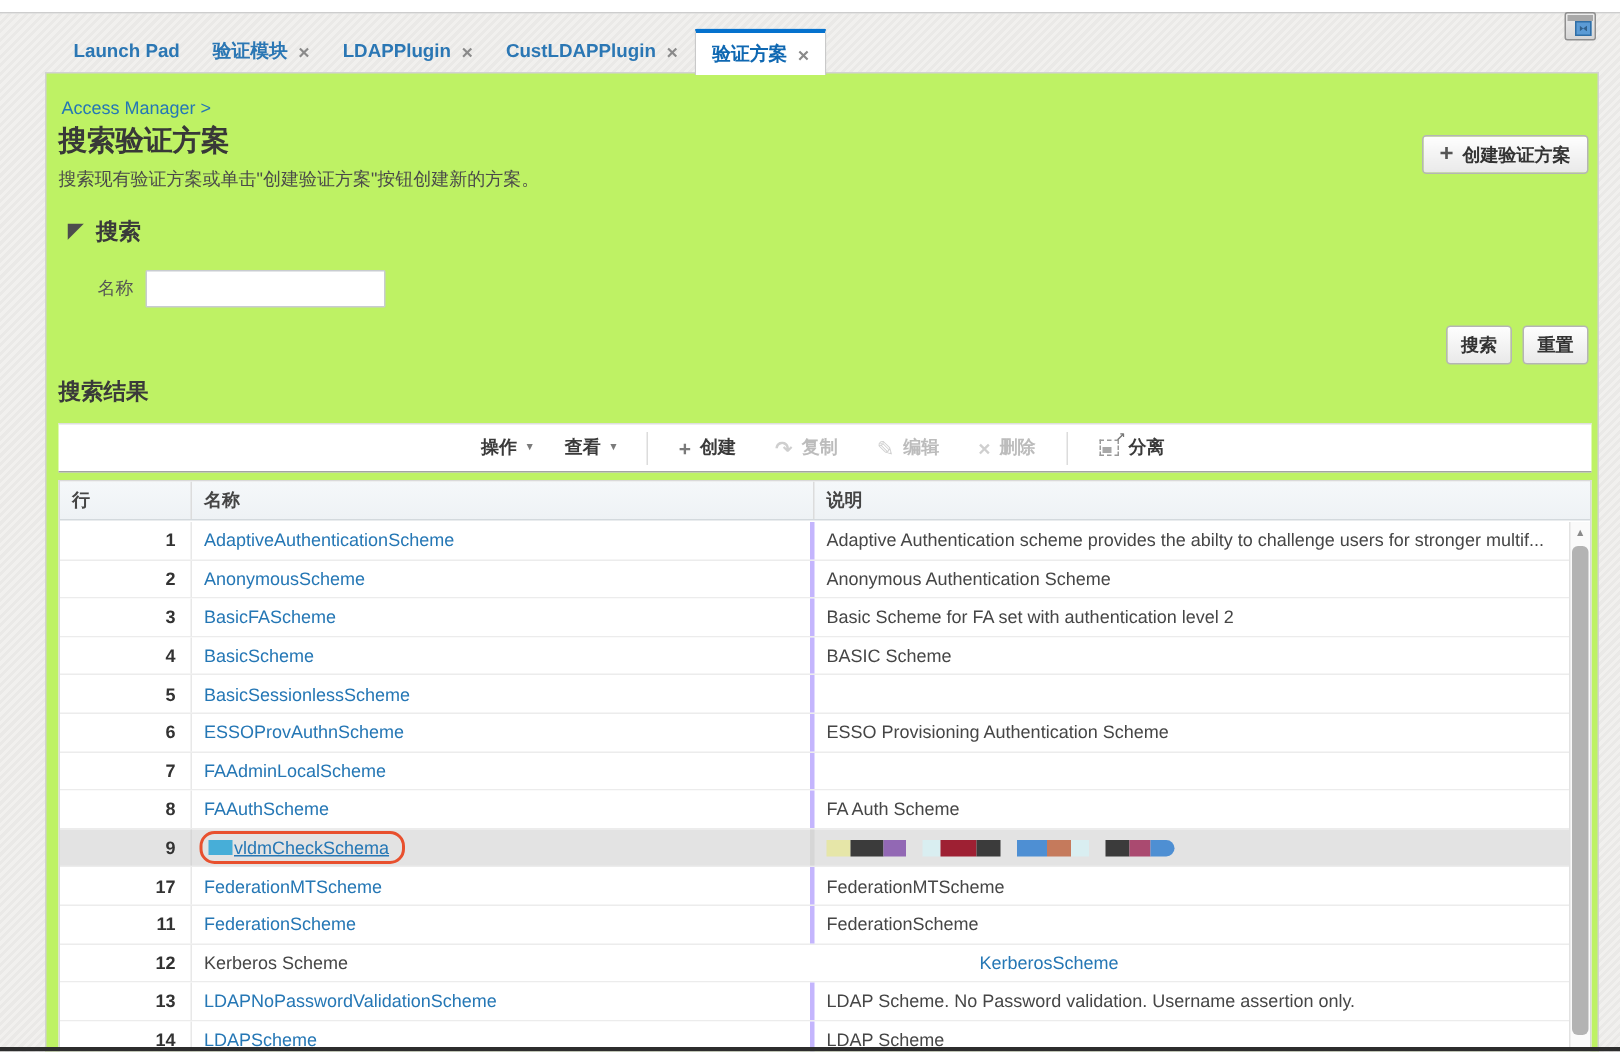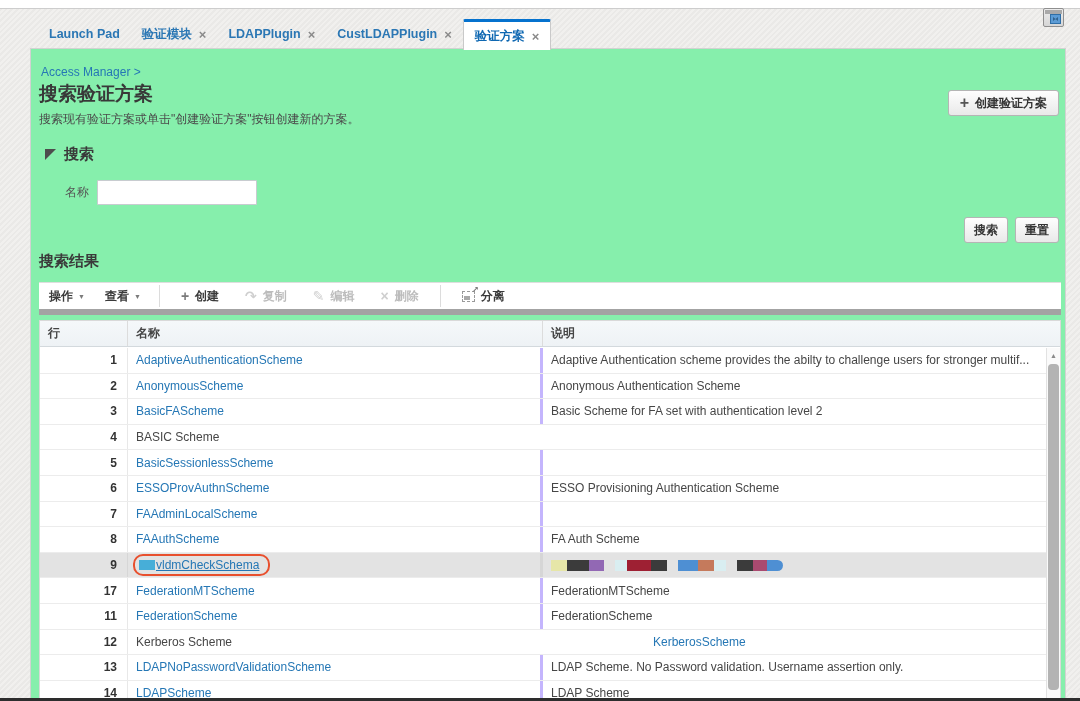--- a/index.html
+++ b/index.html
@@ -20,21 +20,21 @@
   .winicon .blue::after { content:""; position:absolute; inset:2px; background:#31618c; clip-path:polygon(0 0,100% 100%,100% 0,0 100%); }
 
   
   .tabbar { position:absolute; left:38px; top:19px; height:30px; display:flex; align-items:stretch; z-index:3; }
   .tab { display:flex; align-items:center; gap:7px; padding:0 11px; color:#2b77b4; font-size:12.5px; cursor:default;font-weight:bold; }
   .tab .x { color:#8a8a8a; font-size:13px; line-height:1; }
   .tab.active { background:#fff; border:1px solid #c9c9c9; border-bottom:none; border-top:3px solid var(--accent,#0572ce);
     font-weight:bold; color:#0f68b2; margin-bottom:-1px; border-radius:2px 2px 0 0; }
 
   
-  .panel { position:absolute; left:30px; right:14px; top:48px; bottom:0; background:#86efac;
+  .panel { position:absolute; left:30px; right:14px; top:48px; bottom:0; background:#bef264;
     border:1px solid #d2d2d2; border-bottom:none; z-index:2;padding-left:40px; }
 
   .breadcrumb { position:absolute; left:10px; top:16px; color:var(--link,#2577b5); }
   .pgtitle { position:absolute; left:8px; top:32px; font-size:19px; font-weight:bold; color:#383838; }
   .pgsub   { position:absolute; left:8px; top:62px; color:#4a4a4a; }
 
   .btn { display:inline-flex; align-items:center; justify-content:center; gap:6px;
     background:linear-gradient(#fefefe,#e9e9e9); border:1px solid #b5b5b5; border-radius:3px;
     font-weight:bold; color:#333; font-size:12px; padding:0 11px; height:26px; cursor:pointer; }
   .btn .plus { font-size:16px; font-weight:bold; color:#555; line-height:1; }
@@ -48,21 +48,21 @@
   .namerow label { color:#555; }
   .namerow input { width:160px; height:25px; border:1px solid #c8ccd0; border-radius:1px; padding:0 6px; font-size:12px; }
 
   .formbtns { position:absolute; right:6px; top:168px; display:flex; gap:7px; }
   .formbtns .btn { min-width:42px; padding:0 9px; }
 
   .res-title { position:absolute; left:8px; top:203px; font-size:15px; font-weight:bold; color:#3a3a3a; }
 
   
   .toolbar { position:absolute; left:8px; right:4px; top:233px; height:33px;
-    border-top:1px solid #dedede; border-bottom:6px solid #a3a3a3; display:flex; align-items:center; background:#fff; }
+    border-top:1px solid #dedede; border-bottom:1px solid #a3a3a3; display:flex; align-items:center; background:#fff;justify-content:center; }
   .titem { display:flex; align-items:center; gap:6px; padding:0 13px; font-weight:bold; color:#3a3a3a; cursor:pointer; }
   .titem.menu { gap:5px; padding:0 10px; }
   .titem .caret { font-size:7px; color:#7b7b7b; }
   .titem .ico { color:#7a7a7a; font-size:14px; font-weight:bold; line-height:1; }
   .titem.disabled { color:#bcbcbc; cursor:default; }
   .titem.disabled .ico { color:#cfcfcf; }
   .tsep { width:1px; height:22px; background:#dcdcdc; margin:0 8px; }
   .detico { position:relative; width:13px; height:11px; border:1px dashed #9a9a9a; }
   .detico::before { content:""; position:absolute; left:1px; bottom:1px; width:6px; height:4px; background:#a8a8a8; }
   .detico::after { content:"\2197"; position:absolute; top:-7px; right:-5px; font-size:8px; color:#777; }
@@ -215,20 +215,23 @@
         </div>
         <div class="trow">
           <div class="cell cnum">3</div>
           <div class="cell cname">
             <span><span class="nlink">BasicFAScheme</span></span>
           </div>
           <div class="cell cdesc">Basic Scheme for FA set with authentication level 2</div>
         </div>
         <div class="trow">
           <div class="cell cnum">4</div>
+          <div class="cell cname">
+            <span><span class="nlink">BasicScheme</span></span>
+          </div>
           <div class="cell cdesc">BASIC Scheme</div>
         </div>
         <div class="trow">
           <div class="cell cnum">5</div>
           <div class="cell cname">
             <span><span class="nlink">BasicSessionlessScheme</span></span>
           </div>
         </div>
         <div class="trow">
           <div class="cell cnum">6</div>

